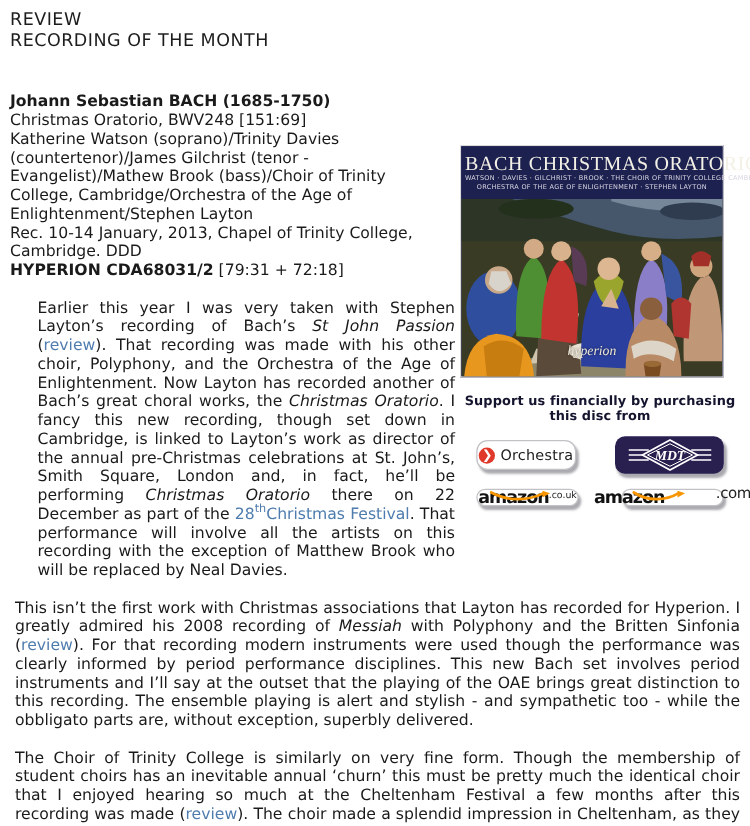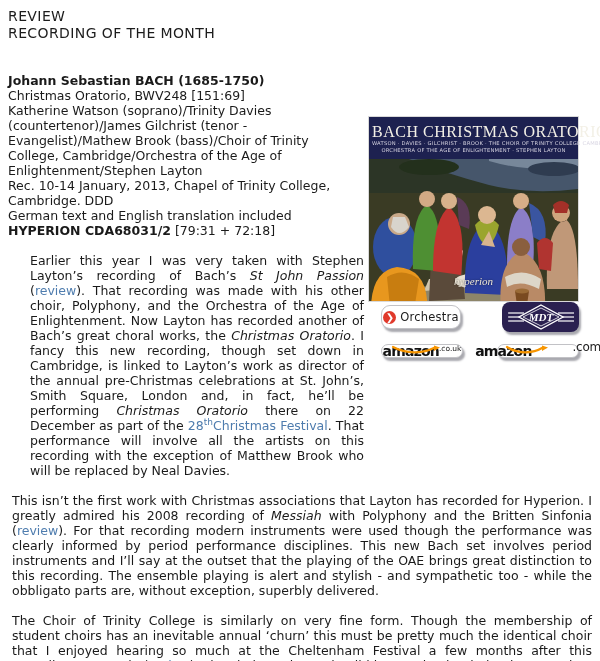--- a/index.html
+++ b/index.html
@@ -34,21 +34,21 @@
   .pill {
     background:#fff; border:1px solid #c2c2c6; border-radius:9px;
     box-shadow:2px 3px 2px #a9a9af;
   }
   .arkiv { width:80px; height:24px; gap:4px; }
   .arkiv-dot {
     width:13px; height:13px; border-radius:50%; background:#e0392b; color:#fff;
     font-size:10px; font-weight:bold; line-height:13px; text-align:center;
   }
   .arkiv-label { font-size:11.5px; color:#1c1c1c; letter-spacing:0.2px; }
-  .mdt { width:77px; height:30px; background:#2a2050; border-radius:8px; box-shadow:2px 3px 2px #a9a9af; }
+  .mdt { width:87px; height:30px; background:#2a2050; border-radius:8px; box-shadow:2px 3px 2px #a9a9af; }
   .amazon { width:82px; height:14px; position:relative; }
   .amazon-word { font-size:14px; font-weight:bold; color:#121212; letter-spacing:-0.8px; position:relative; }
   .amazon-suffix-small { font-size:7.5px; font-weight:normal; color:#222; align-self:flex-end; margin-bottom:4px; }
   .amazon-suffix-big { font-size:12px; font-weight:normal; color:#222; align-self:flex-end; margin-bottom:3px; letter-spacing:-0.3px;padding-left:41px; }
   .swoosh { position:absolute; left:6px; bottom:3px; }
   .az-uk .swoosh { left:8px; }
 
   
   .details { margin-top:31px; width:334px; font-size:12.5px; line-height:15px; }
   .details .b { font-weight:bold; }
@@ -131,20 +131,21 @@
             <path d="M184 46 Q192 38 200 46 L198 54 L186 54 Z" fill="#a33028"></path>
             <path d="M168 84 Q176 74 184 84 L182 112 L170 110 Z" fill="#b03430"></path>
 
             <path d="M146 132 L160 132 L158 146 L148 146 Z" fill="#7a4a20"></path>
             <ellipse cx="153" cy="132" rx="7" ry="2.5" fill="#9a6a36"></ellipse>
           </svg>
           <div class="hyperion-mark">hyperion</div>
         </div>
       </div>
 
+      <div class="support">Support us financially by purchasing this disc from</div>
 
       <div class="vendors">
         <a class="vendor pill arkiv">
           <span class="arkiv-dot">❯</span>
           <span class="arkiv-label">Orchestra</span>
         </a>
         <a class="vendor mdt">
           <svg width="70" height="26" viewBox="0 0 70 26">
             <g stroke="#ffffff" stroke-width="1.2">
               <line x1="2" y1="9" x2="18" y2="9"></line>
@@ -176,21 +177,20 @@
           </svg>
         </a>
       </div>
     </div>
 
     <div class="details">
       <div class="b">Johann Sebastian BACH (1685-1750)</div>
       <div>Christmas Oratorio, BWV248 [151:69]</div>
       <div>Katherine Watson (soprano)/Trinity Davies (countertenor)/James Gilchrist (tenor - Evangelist)/Mathew Brook (bass)/Choir of Trinity College, Cambridge/Orchestra of the Age of Enlightenment/Stephen Layton</div>
       <div>Rec. 10-14 January, 2013, Chapel of Trinity College, Cambridge. DDD</div>
-      <div>German text and English translation included</div>
       <div class="catalog-line"><strong>HYPERION CDA68031/2</strong><span> [79:31 + 72:18]</span></div>
     </div>
 
     <p class="review narrow"><span>Earlier this year I was very taken with Stephen Layton’s recording of Bach’s </span><em>St John Passion</em><span> (</span><a class="lnk" href="#">review</a><span>). That recording was made with his other choir, Polyphony, and the Orchestra of the Age of Enlightenment. Now Layton has recorded another of Bach’s great choral works, the </span><em>Christmas Oratorio</em><span>. I fancy this new recording, though set down in Cambridge, is linked to Layton’s work as director of the annual pre-Christmas celebrations at St. John’s, Smith Square, London and, in fact, he’ll be performing </span><em>Christmas Oratorio</em><span> there on 22 December as part of the </span><a class="lnk" href="#">28</a><a class="lnk" href="#"><sup>th</sup></a><a class="lnk" href="#">Christmas Festival</a><span>. That performance will involve all the artists on this recording with the exception of Matthew Brook who will be replaced by Neal Davies.</span></p>
 
     <div class="clear"></div>
 
     <p class="review wide"><span>This isn’t the first work with Christmas associations that Layton has recorded for Hyperion. I greatly admired his 2008 recording of </span><em>Messiah</em><span> with Polyphony and the Britten Sinfonia (</span><a class="lnk" href="#">review</a><span>). For that recording modern instruments were used though the performance was clearly informed by period performance disciplines. This new Bach set involves period instruments and I’ll say at the outset that the playing of the OAE brings great distinction to this recording. The ensemble playing is alert and stylish - and sympathetic too - while the obbligato parts are, without exception, superbly delivered.</span></p>
     <p class="review wide"><span>The Choir of Trinity College is similarly on very fine form. Though the membership of student choirs has an inevitable annual ‘churn’ this must be pretty much the identical choir that I enjoyed hearing so much at the Cheltenham Festival a few months after this recording was made (</span><a class="lnk" href="#">review</a><span>). The choir made a splendid impression in Cheltenham, as they do here. Right from the opening chorus of Cantata I one notes clarity and vigour in their singing as well as evident engagement with and enjoyment of the music they have to sing. They are equally good elsewhere: spirited, for example, in ‘Ehre sei Gott in der Höhe’ (Cantata II) and crisp and incisive in ‘Ehre sei dir, Gott, gesungen’ at the start of Cantata V. I also liked very much the grace and expressiveness they bring to ‘Fallt mit Danken, fallt mit Loben’, the opening chorus of Cantata IV. Equally admirable here is Stephen Layton’s pacing, which seems to me to be well-nigh ideal, imparting a delightful lilt to the music - and the pair of horns make a gratifying addition to the instrumental palette.</span></p>
 

